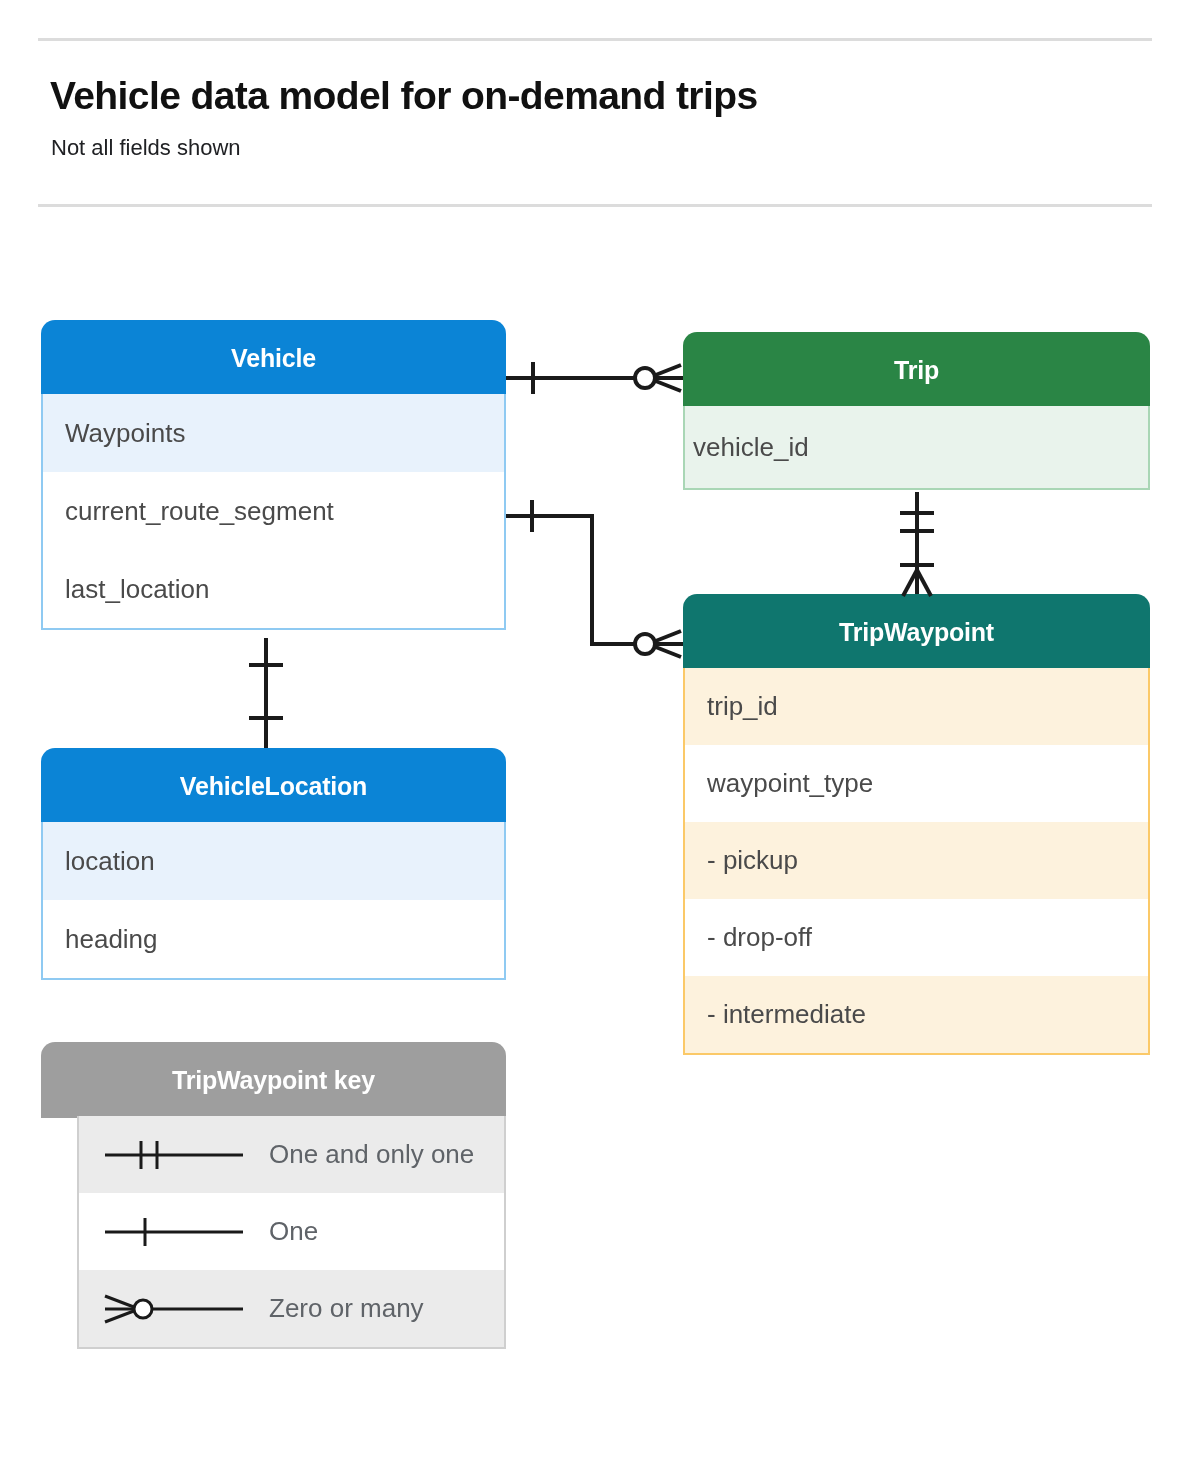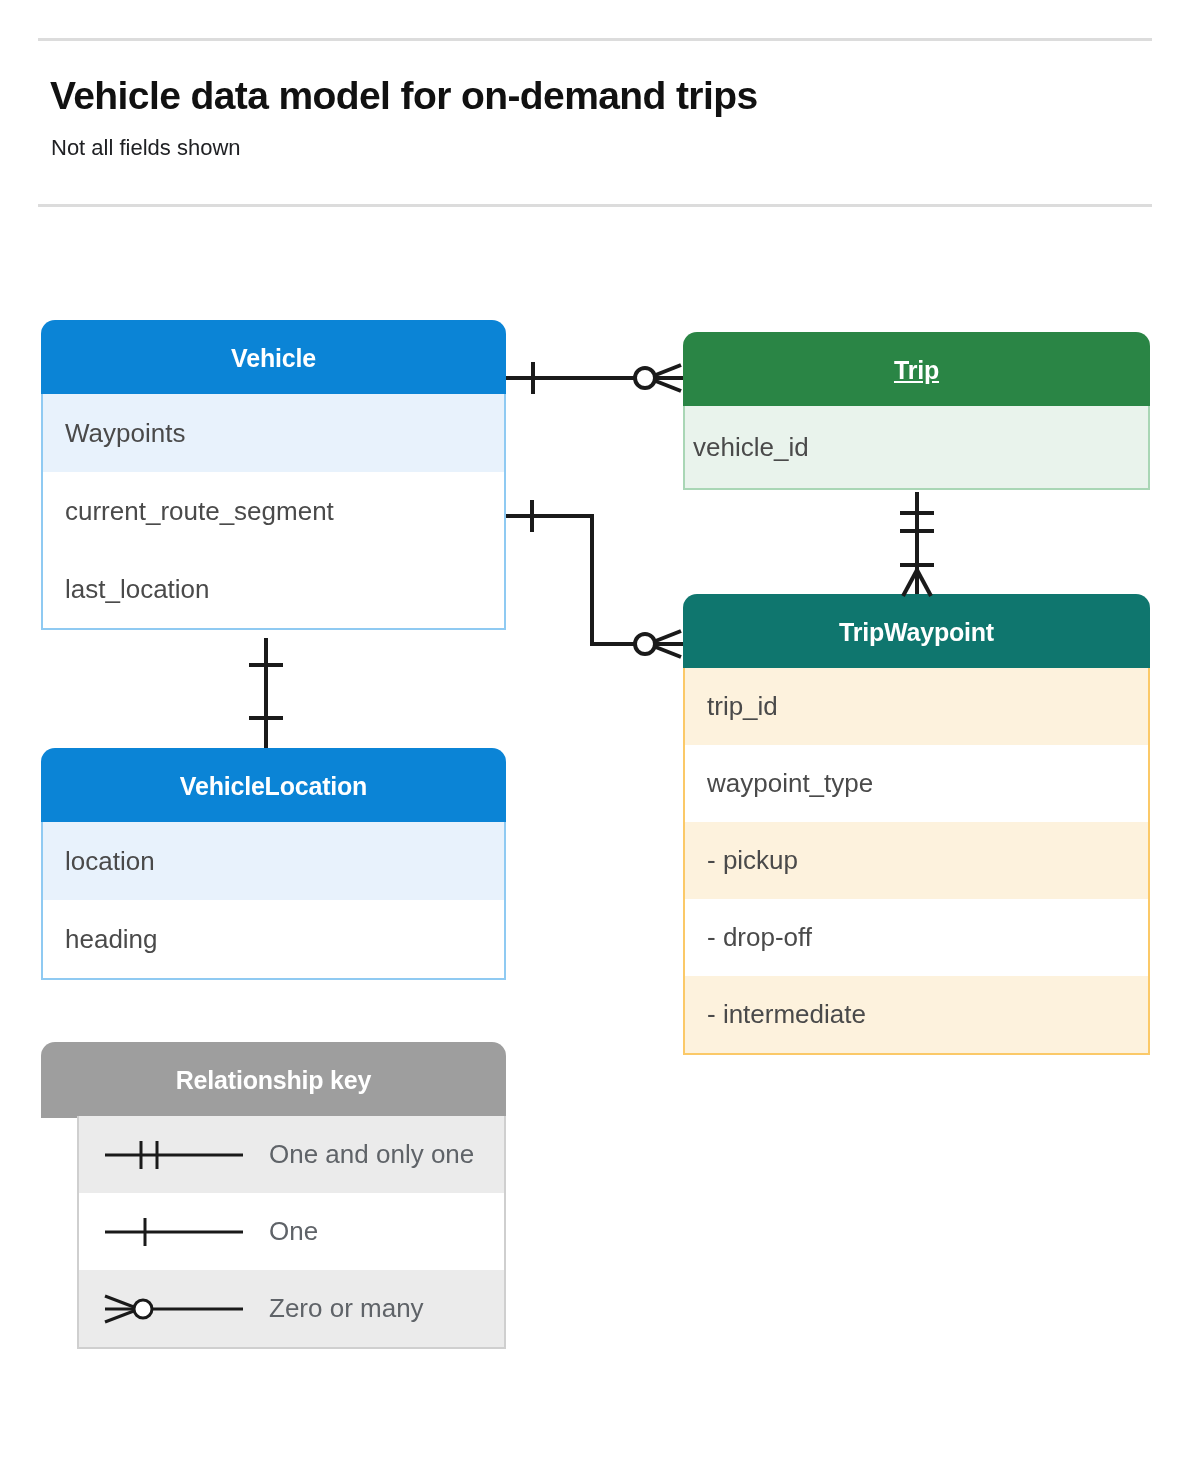--- a/index.html
+++ b/index.html
@@ -74,21 +74,21 @@
   
   #entity-vehicle { left: 41px; top: 320px; width: 465px; }
   #entity-vehicle .hdr { height: 76px; }
   #entity-vehicle .row { height: 80px; }
 
   #entity-vehiclelocation { left: 41px; top: 748px; width: 465px; }
   #entity-vehiclelocation .hdr { height: 76px; }
   #entity-vehiclelocation .row { height: 80px; }
 
   #entity-trip { left: 683px; top: 332px; width: 467px; }
-  #entity-trip .hdr { height: 76px; text-decoration: underline; }
+  #entity-trip .hdr { height: 76px; }
   #entity-trip .row { height: 84px; }
 
   #entity-tripwaypoint { left: 683px; top: 594px; width: 467px; }
   #entity-tripwaypoint .hdr { height: 76px; }
   #entity-tripwaypoint .row { height: 79px; }
 
   #legend { left: 41px; top: 1042px; width: 465px; }
   #legend .hdr { height: 76px; font-size: 25px; }
   #legend .row { height: 79px; padding-left: 0; margin-left: 36px; }
 
@@ -135,21 +135,21 @@
   <div class="entity orange" id="entity-tripwaypoint">
     <div class="hdr">TripWaypoint</div>
     <div class="row alt">trip_id</div>
     <div class="row plain">waypoint_type</div>
     <div class="row alt">-  pickup</div>
     <div class="row plain">-  drop-off</div>
     <div class="row alt">-  intermediate</div>
   </div>
 
   <div class="entity grey" id="legend">
-    <div class="hdr">Relationship key</div>
+    <div class="hdr">TripWaypoint key</div>
 
     <div class="row alt">
       <div class="legend-sym">
         <svg width="150" height="40" viewBox="0 0 150 40">
           <line x1="6" y1="20" x2="144" y2="20" stroke="#1a1a1a" stroke-width="3"></line>
           <line x1="42" y1="6" x2="42" y2="34" stroke="#1a1a1a" stroke-width="3"></line>
           <line x1="58" y1="6" x2="58" y2="34" stroke="#1a1a1a" stroke-width="3"></line>
         </svg>
       </div>
       <div class="legend-label">One and only one</div>

